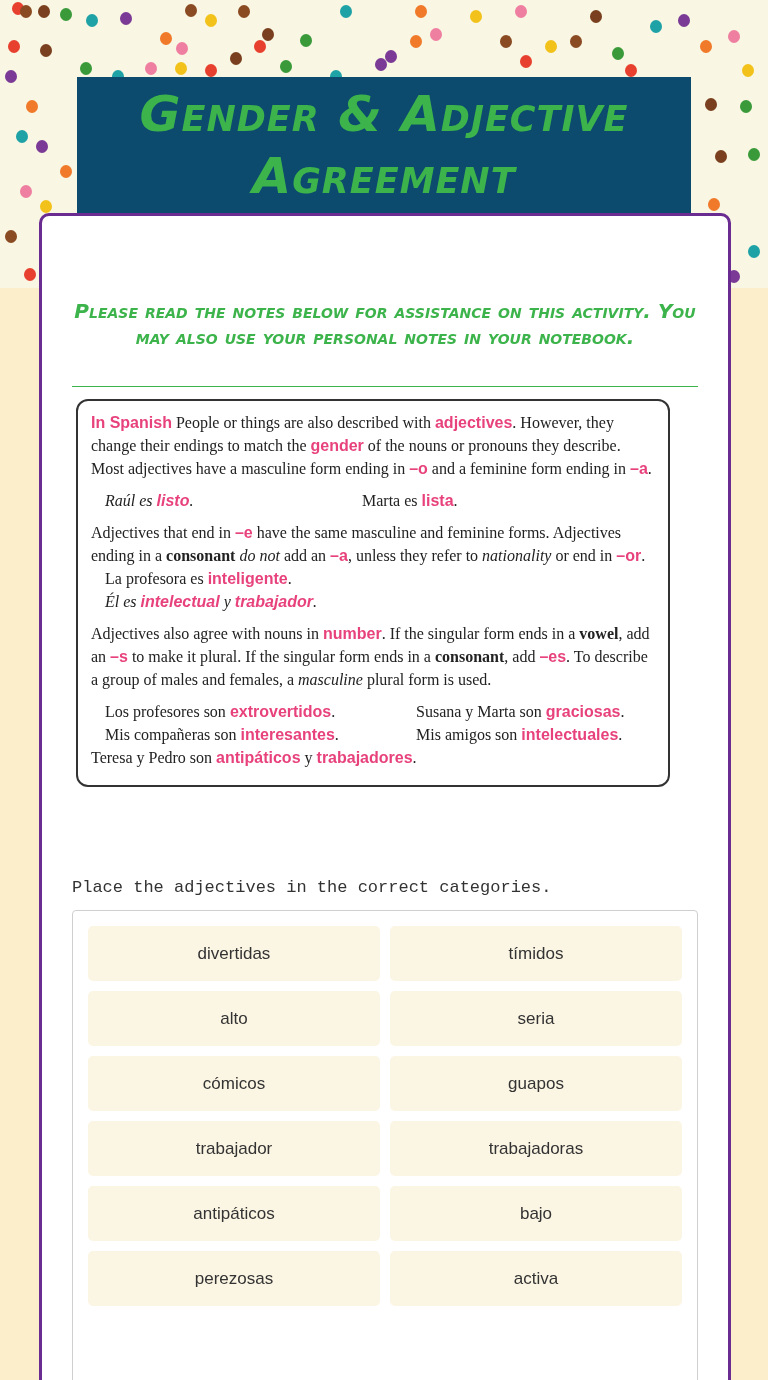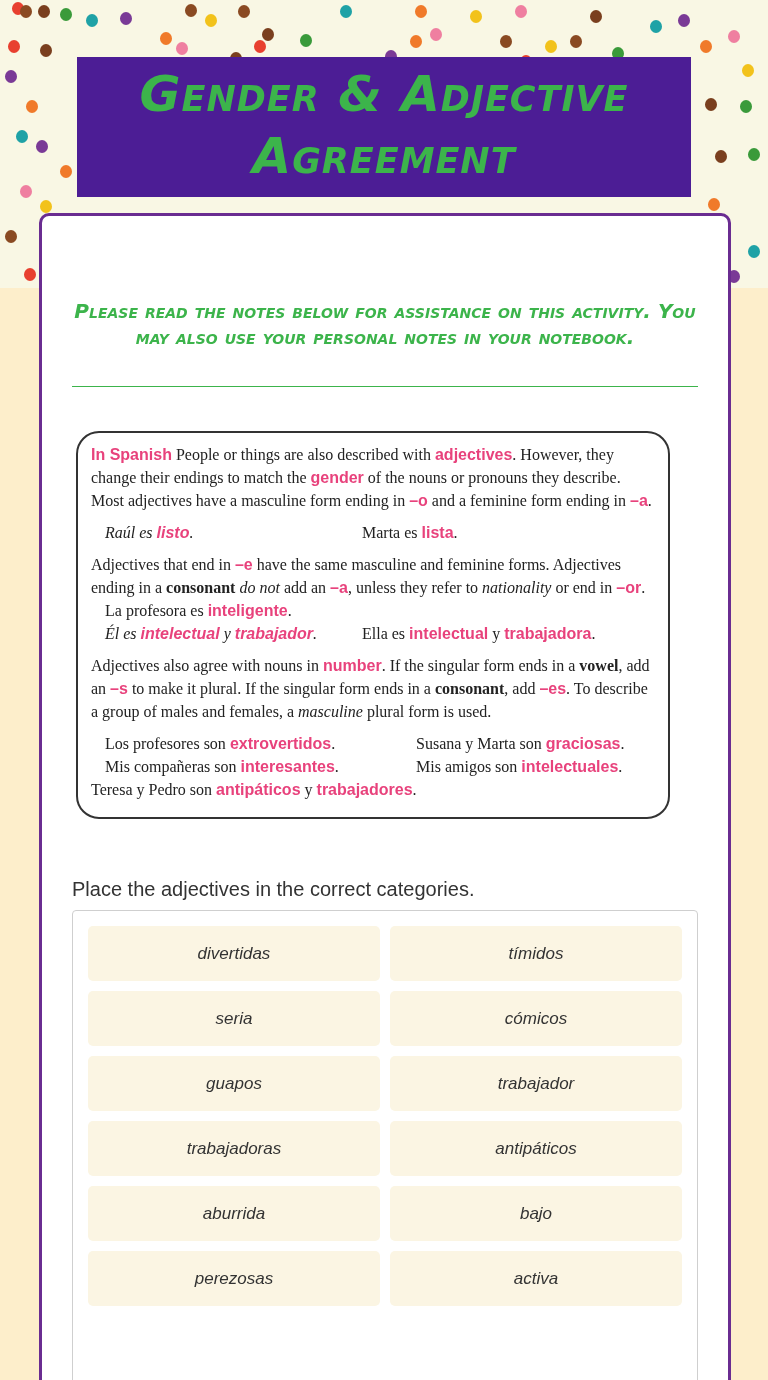--- a/index.html
+++ b/index.html
@@ -7,22 +7,22 @@
     width: 768px; height: 1380px; overflow: hidden; position: relative;
     background: #fdeecb;
     font-family: "DejaVu Sans", sans-serif;
   }
   .banner {
     position: absolute; left: 0; top: 0; width: 768px; height: 288px;
     background: #f9f7e4; overflow: hidden;
   }
   .dot { position: absolute; width: 12px; height: 13px; border-radius: 50%; }
   .title-box {
-    position: absolute; left: 77px; top: 57px; width: 614px; height: 140px;
-    background: #4c1d95;
+    position: absolute; left: 77px; top: 77px; width: 614px; height: 140px;
+    background: #0c4a6e;
   }
   .title-text {
     position: absolute; left: 0; top: 6px; width: 100%;
     text-align: center; color: #3cb44b;
     font-family: "DejaVu Sans", sans-serif; font-weight: bold; font-style: italic;
     font-size: 50px; line-height: 62px; letter-spacing: 1px;
     font-variant: small-caps;
   }
   .card {
     position: absolute; left: 39px; top: 213px; width: 686px; height: 1200px;
@@ -33,40 +33,40 @@
     color: #3cb44b; text-align: center;
     font-family: "DejaVu Sans", sans-serif; font-style: italic; font-weight: bold;
     font-variant: small-caps; font-size: 20px; line-height: 26px;
   }
   .intro-rule {
     position: absolute; left: 30px; top: 170px; width: 626px; height: 1px;
     background: #3cb44b;
   }
   .notes {
     position: absolute; left: 34px; top: 183px; width: 594px; height: 388px;
-    border: 2px solid #333; border-radius: 23px; padding: 10px 12px 0 13px;
+    border: 2px solid #333; border-radius: 12px; padding: 10px 12px 0 13px;
     box-sizing: border-box;
-    font-family: "Liberation Serif", serif; font-size: 16px; line-height: 23px; color: #222; margin-top: 32px;
+    font-family: "Liberation Serif", serif; font-size: 16px; line-height: 23px; color: #222;
   }
   .notes p { margin: 0 0 9px 0; }
   .pk { color: #e8427c; font-family: "Liberation Sans", sans-serif; font-weight: bold; }
   .ex-row { display: flex; padding-left: 14px; }
   .ex-row .c1 { width: 257px; font-style: italic; }
   .center { }
   .instruction {
     position: absolute; left: 30px; top: 662px;
-    font-family: Liberation Sans, sans-serif; font-size: 20px; color: #333;
+    font-family: Liberation Mono, monospace; font-size: 17px; color: #333;
   }
   .choices {
     position: absolute; left: 30px; top: 694px; width: 626px; height: 520px;
     border: 1px solid #cfcfcf; border-radius: 4px; box-sizing: border-box;
   }
   .grid {
     position: absolute; left: 15px; top: 15px; width: 594px;
-    display: grid; grid-template-columns: 292px 292px; column-gap: 10px; row-gap: 10px; font-style: italic;
+    display: grid; grid-template-columns: 292px 292px; column-gap: 10px; row-gap: 10px;
   }
   .chip {
     height: 55px; background: #fbf5e3; border-radius: 5px;
     display: flex; align-items: center; justify-content: center;
     font-family: "Liberation Sans", sans-serif; font-size: 17px; color: #333;
     cursor: grab;
   }
 </style>
 </head>
 <body>
@@ -155,21 +155,20 @@
       <div><span>Marta es </span><span class="pk">lista</span><span>.</span></div>
     </div>
     <p style="margin-bottom:0">
       <span>Adjectives that end in </span><span class="pk">–e</span><span> have the same masculine and feminine forms. Adjectives ending in a </span><b>consonant</b><span> </span><i>do not</i><span> add an </span><span class="pk">–a</span><span>, unless they refer to </span><i>nationality</i><span> or end in </span><span class="pk">–or</span><span>.</span>
     </p>
     <div class="ex-row">
       <div><span>La profesora es </span><span class="pk">inteligente</span><span>.</span></div>
     </div>
     <div class="ex-row" style="margin-bottom:9px">
       <div class="c1"><span>Él es </span><span class="pk">intelectual</span><span> y </span><span class="pk">trabajador</span><span>.</span></div>
-      <div><span>Ella es </span><span class="pk">intelectual</span><span> y </span><span class="pk">trabajadora</span><span>.</span></div>
     </div>
     <p>
       <span>Adjectives also agree with nouns in </span><span class="pk">number</span><span>. If the singular form ends in a </span><b>vowel</b><span>, add an </span><span class="pk">–s</span><span> to make it plural. If the singular form ends in a </span><b>consonant</b><span>, add </span><span class="pk">–es</span><span>. To describe a group of males and females, a </span><i>masculine</i><span> plural form is used.</span>
     </p>
     <div class="ex-row">
       <div style="width:311px"><span>Los profesores son </span><span class="pk">extrovertidos</span><span>.</span></div>
       <div><span>Susana y Marta son </span><span class="pk">graciosas</span><span>.</span></div>
     </div>
     <div class="ex-row">
       <div style="width:311px"><span>Mis compañeras son </span><span class="pk">interesantes</span><span>.</span></div>
@@ -179,25 +178,25 @@
       <span>Teresa y Pedro son </span><span class="pk">antipáticos</span><span> y </span><span class="pk">trabajadores</span><span>.</span>
     </div>
   </div>
 
   <div class="instruction">Place the adjectives in the correct categories.</div>
 
   <div class="choices">
     <div class="grid">
       <div class="chip">divertidas</div>
       <div class="chip">tímidos</div>
+      <div class="chip">alto</div>
       <div class="chip">seria</div>
       <div class="chip">cómicos</div>
       <div class="chip">guapos</div>
       <div class="chip">trabajador</div>
       <div class="chip">trabajadoras</div>
       <div class="chip">antipáticos</div>
-      <div class="chip">aburrida</div>
       <div class="chip">bajo</div>
       <div class="chip">perezosas</div>
       <div class="chip">activa</div>
     </div>
   </div>
 </div>
 
 </body></html>

